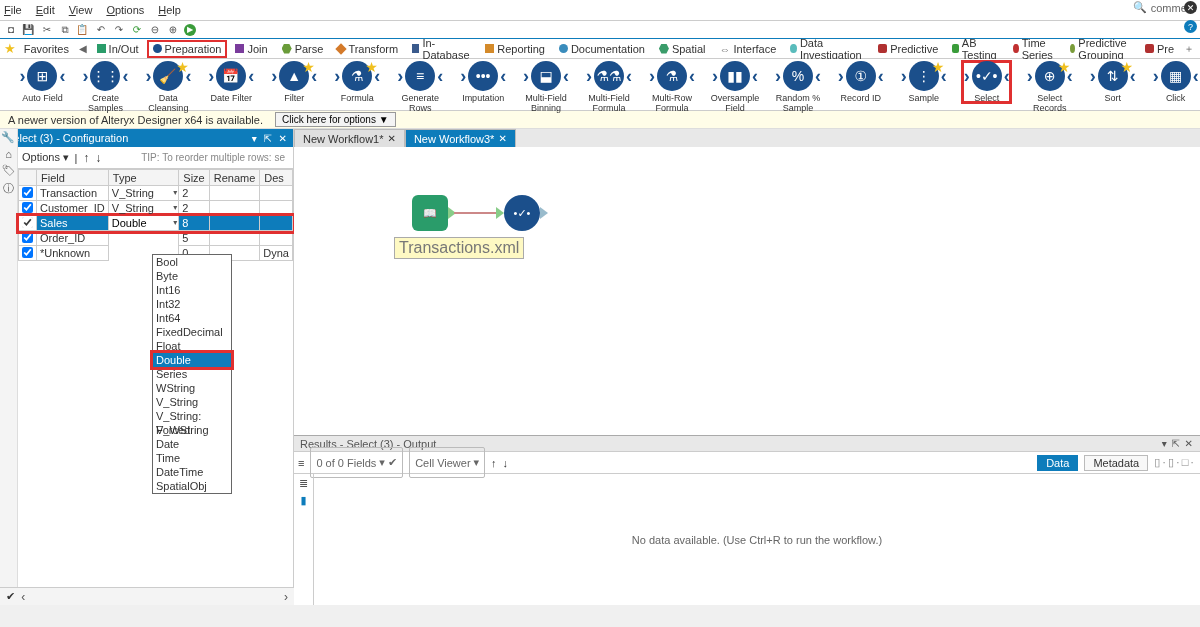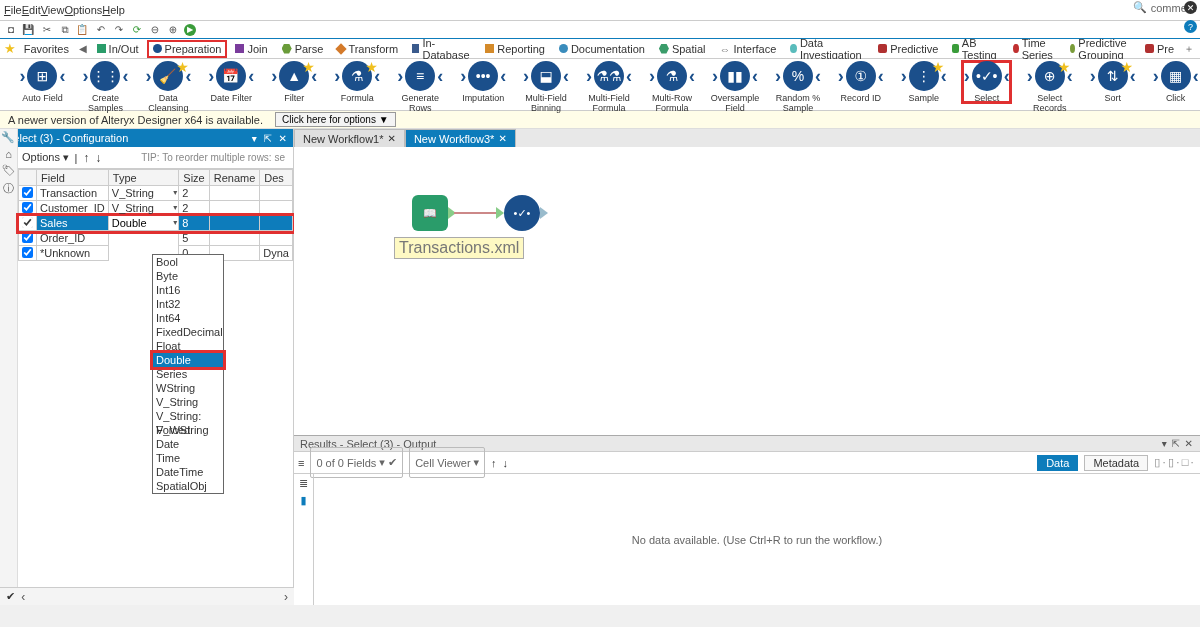--- a/index.html
+++ b/index.html
@@ -1,19 +1,19 @@
 <!DOCTYPE html>
 <html><head>
 <meta charset="utf-8">
 <style>
 * { box-sizing: border-box; margin: 0; padding: 0; font-family: "Segoe UI", Arial, sans-serif; }
 body { width: 1200px; height: 627px; background: #f0f0f0; font-size: 11px; color: #333; overflow: hidden; position: relative; }
 
 
-.menubar { height: 18px; background: #fff; border-bottom: 1px solid #ccc; display: flex; align-items: center; padding: 10px 4px; }
+.menubar { height: 18px; background: #fff; border-bottom: 1px solid #ccc; display: flex; align-items: center; padding: 10px 4px; gap: 14px; }
 .menubar span { cursor: default; }
 .menubar .u { text-decoration: underline; }
 
 .topright { position: absolute; right: 4px; top: 1px; display: flex; align-items: center; gap: 4px; }
 .topright .srch { font-size: 11px; color: #666; }
 .topright .mag { font-weight: bold; }
 
 
 .tbrow { height: 18px; background: #fff; border-bottom: 1px solid #0d7cbb; display: flex; align-items: center; padding: 0 4px; gap: 4px; }
 .tbicon { width: 14px; height: 14px; display: inline-flex; align-items: center; justify-content: center; font-size: 10px; color: #555; }
@@ -68,21 +68,21 @@
 .ftable th { background: #f4f4f4; border: 1px solid #ccc; padding: 1px 4px; text-align: left; font-weight: normal; height: 16px; }
 .ftable th:first-child { width: 14px; }
 .ftable td { border: 1px solid #ccc; padding: 0 3px; height: 15px; white-space: nowrap; }
 .ftable input[type=checkbox] { margin: 0; width: 11px; height: 11px; }
 .ftable tr.selrow td { background: #0d7cbb; color: #fff; }
 .ftable tr.selrow input[type=checkbox] { accent-color: #fff; }
 .ftable .typecell { position: relative; }
 .ftable .dd { position: absolute; right: 1px; top: 2px; font-size: 8px; color: #555; }
 
 .redbox1 { outline: 3px solid #e03030; }
-.dropdown { position: absolute; left: 134px; top: 85px; width: 72px; background: #fff; border: 1px solid #666; z-index: 50; font-size: 11px; }
+.dropdown { position: absolute; left: 134px; top: 85px; width: 80px; background: #fff; border: 1px solid #666; z-index: 50; font-size: 11px; }
 .dropdown div { padding: 0 3px; height: 14px; line-height: 14px; }
 .dropdown div.hl { background: #0d7cbb; color: #fff; outline: 3px solid #e03030; }
 
 
 .tabsrow { height: 18px; background: #e8e8e8; display: flex; align-items: flex-end; }
 .tab { height: 18px; padding: 0 8px; display: flex; align-items: center; gap: 4px; font-size: 11px; background: #e0e0e0; border: 1px solid #bbb; border-bottom: none; }
 .tab.active { background: #0d7cbb; color: #fff; }
 .tab .x { font-size: 10px; }
 .canvas { flex: 1; background: #fff; position: relative; }
 .node { width: 36px; height: 36px; border-radius: 6px; display: flex; align-items: center; justify-content: center; position: absolute; }

